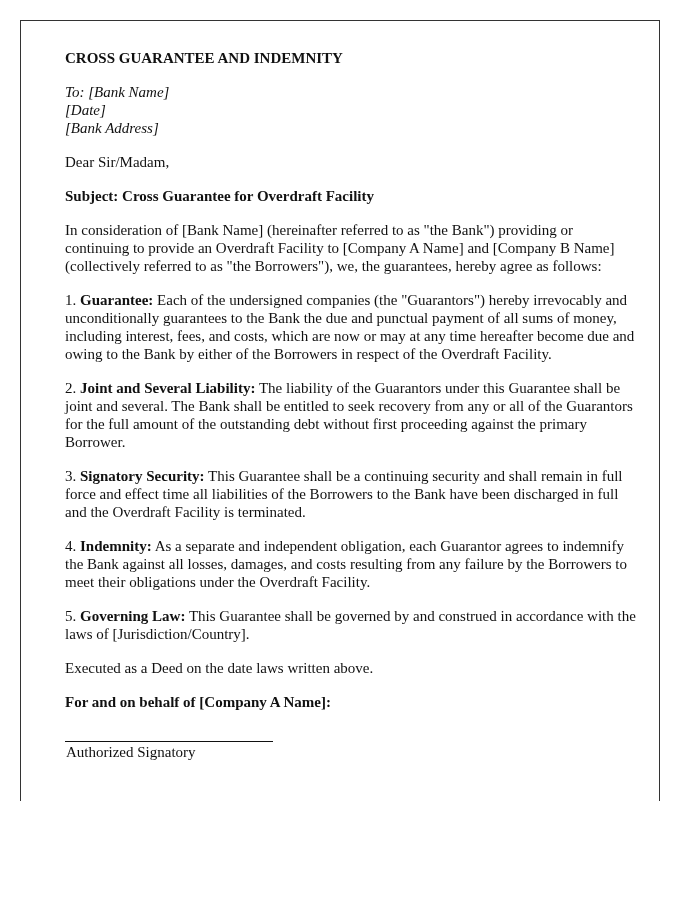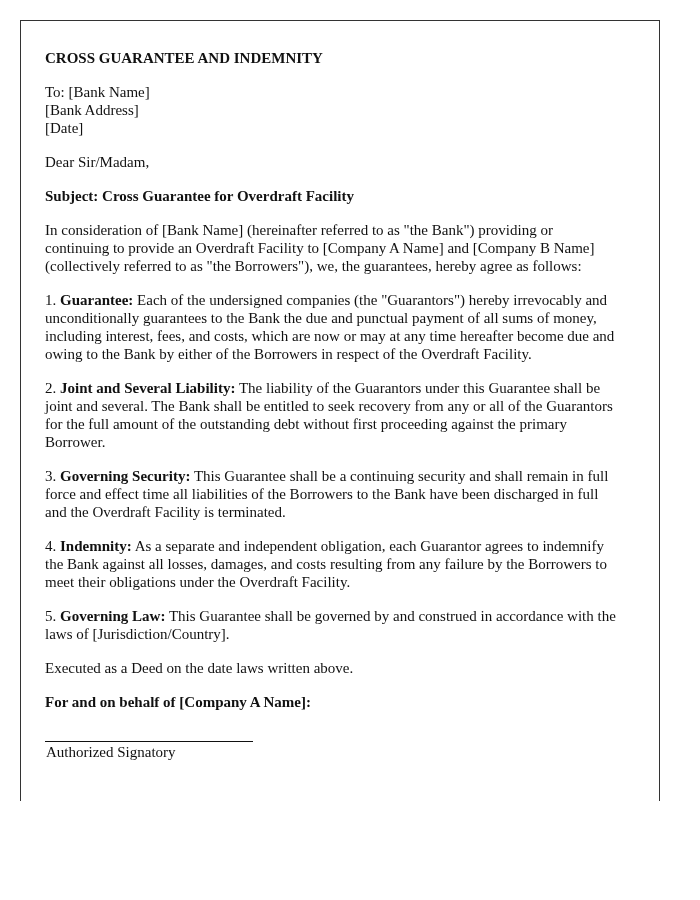--- a/index.html
+++ b/index.html
@@ -22,37 +22,38 @@
       width: 640px;
       height: 781px;
       border-left: 1px solid #333333;
       border-right: 1px solid #333333;
       border-top: 1px solid #333333;
       box-sizing: border-box;
       overflow: hidden;
     }
     .content {
       position: absolute;
-      left: 24px;
+      left: 44px;
       top: 28px;
       width: 590px;
       font-size: 15px;
       line-height: 18px;
     }
     .title {
       font-weight: bold;
       font-size: 15px;
       margin: 0 0 16px 0;
       letter-spacing: 0;
     }
     .address-line {
       display: block;
     }
     .address {
       margin: 0 0 16px 0;
+      font-style: italic;
     }
     p {
       margin: 0 16px 16px 0;
     }
     .bold {
       font-weight: bold;
     }
     .sig-line {
       width: 208px;
       height: 0;
@@ -66,35 +67,35 @@
   </style>
 </head>
 <body>
 
 <div class="page">
   <div class="content">
     <div class="title">CROSS GUARANTEE AND INDEMNITY</div>
 
     <div class="address">
       <span class="address-line">To: [Bank Name]</span>
+      <span class="address-line">[Date]</span>
       <span class="address-line">[Bank Address]</span>
-      <span class="address-line">[Date]</span>
     </div>
 
     <p>Dear Sir/Madam,</p>
 
     <p class="bold">Subject: Cross Guarantee for Overdraft Facility</p>
 
     <p>In consideration of [Bank Name] (hereinafter referred to as "the Bank") providing or continuing to provide an Overdraft Facility to [Company A Name] and [Company B Name] (collectively referred to as "the Borrowers"), we, the guarantees, hereby agree as follows:</p>
 
     <p><span>1.</span> <span class="bold">Guarantee:</span> <span>Each of the undersigned companies (the "Guarantors") hereby irrevocably and unconditionally guarantees to the Bank the due and punctual payment of all sums of money, including interest, fees, and costs, which are now or may at any time hereafter become due and owing to the Bank by either of the Borrowers in respect of the Overdraft Facility.</span></p>
 
     <p><span>2.</span> <span class="bold">Joint and Several Liability:</span> <span>The liability of the Guarantors under this Guarantee shall be joint and several. The Bank shall be entitled to seek recovery from any or all of the Guarantors for the full amount of the outstanding debt without first proceeding against the primary Borrower.</span></p>
 
-    <p><span>3.</span> <span class="bold">Governing Security:</span> <span>This Guarantee shall be a continuing security and shall remain in full force and effect time all liabilities of the Borrowers to the Bank have been discharged in full and the Overdraft Facility is terminated.</span></p>
+    <p><span>3.</span> <span class="bold">Signatory Security:</span> <span>This Guarantee shall be a continuing security and shall remain in full force and effect time all liabilities of the Borrowers to the Bank have been discharged in full and the Overdraft Facility is terminated.</span></p>
 
     <p><span>4.</span> <span class="bold">Indemnity:</span> <span>As a separate and independent obligation, each Guarantor agrees to indemnify the Bank against all losses, damages, and costs resulting from any failure by the Borrowers to meet their obligations under the Overdraft Facility.</span></p>
 
     <p><span>5.</span> <span class="bold">Governing Law:</span> <span>This Guarantee shall be governed by and construed in accordance with the laws of [Jurisdiction/Country].</span></p>
 
     <p>Executed as a Deed on the date laws written above.</p>
 
     <p class="bold">For and on behalf of [Company A Name]:</p>
 
     <div class="sig-line"></div>

